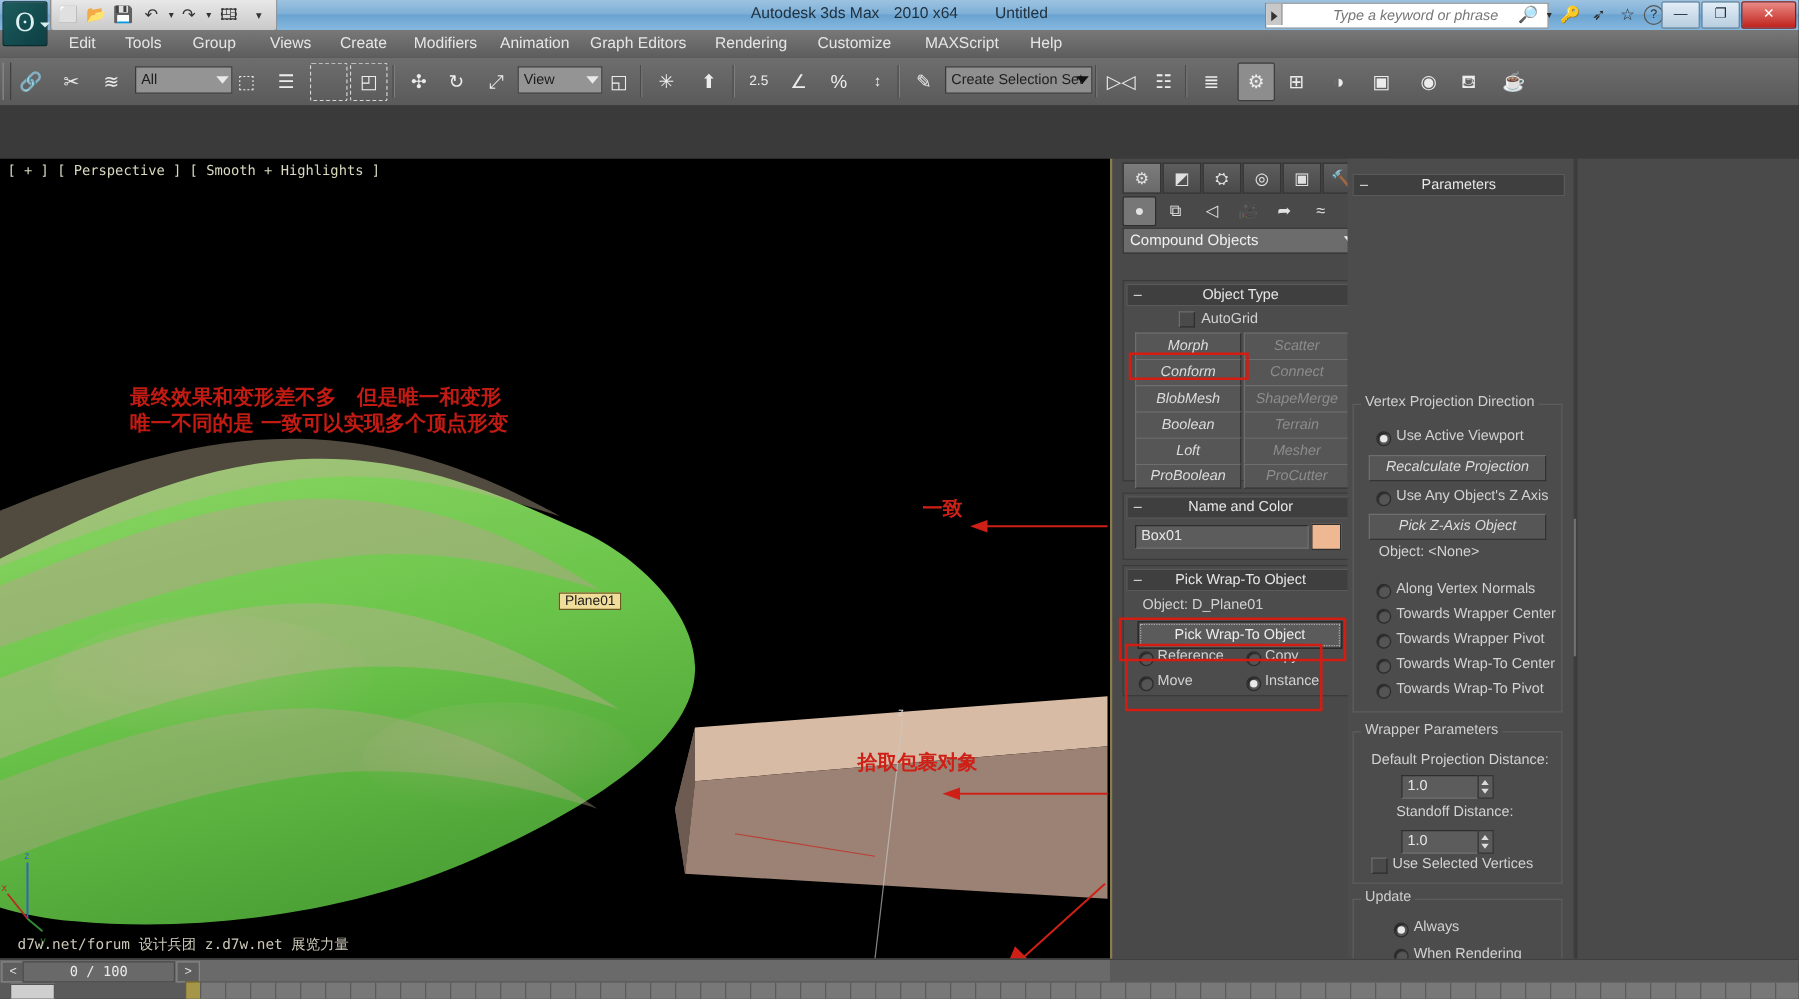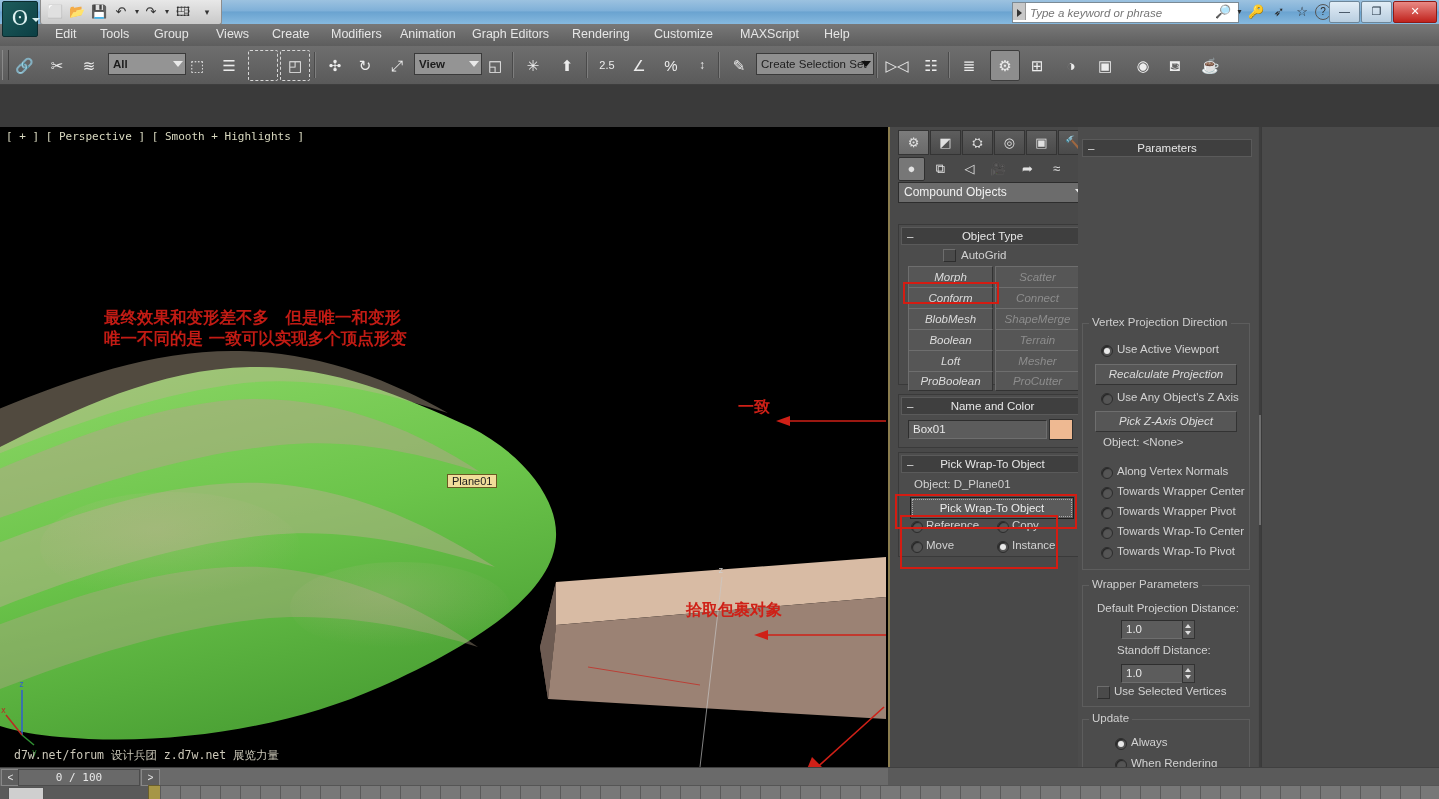--- a/index.html
+++ b/index.html
@@ -15,21 +15,21 @@
   .tb-logo-arrow{position:absolute;left:32px;top:18px;width:0;height:0;border-left:4px solid transparent;border-right:4px solid transparent;border-top:4px solid #d8eeee;z-index:13;}
   .qat{position:absolute;left:40px;top:0px;height:24px;width:180px;
     background:linear-gradient(to bottom,#e8e8e8,#c9c9c9);border:1px solid #8d8d8d;border-top:none;border-radius:0 0 3px 3px;}
   .qat .qi{position:absolute;top:2px;width:20px;height:20px;color:#333;font-size:13px;line-height:20px;text-align:center;}
   .tb-title{position:absolute;left:0;top:3px;width:1439px;text-align:center;color:#20313f;font-size:12.5px;}
   .tb-title span{margin:0 4px;}
   .searchwrap{position:absolute;right:200px;top:2px;width:225px;height:19px;background:#fff;border:1px solid #7b8a95;}
   .searchwrap .sarrow{position:absolute;left:0;top:0;width:12px;height:17px;background:#c8c8c8;border-right:1px solid #999;}
   .searchwrap .sarrow:after{content:"";position:absolute;left:4px;top:6px;border-top:4px solid transparent;border-bottom:4px solid transparent;border-left:5px solid #333;}
   .searchwrap input{position:absolute;left:15px;top:1px;width:205px;height:15px;border:none;outline:none;
-    font-style:italic;font-size:11.5px;color:#555;background:transparent;font-family:"Liberation Sans",sans-serif;}
+    font-style:italic;font-size:11.5px;color:#555;background:transparent;font-family:"Liberation Sans",sans-serif;text-align:center;}
   .tb-icons{position:absolute;right:98px;top:2px;height:19px;display:flex;align-items:center;gap:3px;}
   .tb-icons div{width:20px;height:19px;text-align:center;line-height:19px;font-size:13px;color:#2a2a2a;}
   .winbtns{position:absolute;right:2px;top:1px;display:flex;gap:1px;}
   .winbtns div{width:29px;height:20px;border:1px solid #6d8699;border-radius:2px;text-align:center;line-height:19px;font-size:11px;color:#203040;
     background:linear-gradient(to bottom,#e2edf6,#b9cee0);}
   .winbtns div.close{background:linear-gradient(to bottom,#e98a85,#c0221c);color:#fff;border-color:#8e1a16;width:42px;}
 
   
   .menubar{position:absolute;left:0;top:24px;width:1439px;height:22px;
     background:linear-gradient(to bottom,#787878,#5d5d5d);border-bottom:1px solid #454545;}
@@ -38,21 +38,21 @@
   
   .maintoolbar{position:absolute;left:0;top:46px;width:1439px;height:38px;
     background:linear-gradient(to bottom,#6e6e6e,#5a5a5a);border-bottom:1px solid #3e3e3e;}
   .grip{position:absolute;top:4px;width:5px;height:30px;border-left:1px solid #8a8a8a;border-right:1px solid #404040;}
   .tbtn{position:absolute;top:4px;width:28px;height:29px;border:1px solid transparent;border-radius:2px;
     color:#ececec;text-align:center;line-height:29px;font-size:15px;overflow:hidden;}
   .tbtn.on{background:#8d8d8d;border:1px solid #3d3d3d;}
   .tsep{position:absolute;top:6px;width:1px;height:26px;background:#4a4a4a;border-right:1px solid #7e7e7e;}
   .tcombo{position:absolute;top:7px;height:20px;background:#6d6d6d;border:1px solid #3a3a3a;color:#ececec;font-size:11.5px;line-height:20px;padding-left:4px;}
   .tcombo .car{position:absolute;right:2px;top:7px;border-left:5px solid transparent;border-right:5px solid transparent;border-top:6px solid #e9e9e9;}
-  .tcombo.light{background:#949494;color:#1c1c1c;font-weight:bold;}
+  .tcombo.light{background:#949494;color:#1c1c1c;}
 
   
   .ribbon{position:absolute;left:0;top:84px;width:1439px;height:38px;background:#3f3f3f;border-bottom:1px solid #2b2b2b;}
   .rtab{position:absolute;top:2px;height:18px;line-height:18px;font-size:12.5px;color:#e3e3e3;text-align:center;}
   .rtab.sel{background:linear-gradient(to bottom,#fdfdfd,#d6d6d6);color:#1a1a1a;border:1px solid #9a9a9a;border-bottom:none;border-radius:3px 3px 0 0;}
   .rsub{position:absolute;top:21px;height:16px;line-height:16px;font-size:12px;padding:0 8px;
     background:linear-gradient(to bottom,#fdfdfd,#d2d2d2);color:#1a1a1a;border:1px solid #9a9a9a;border-radius:2px 2px 0 0;}
   .rbar{position:absolute;left:0;top:37px;width:1439px;height:1px;background:#8a7c4e;}
   .rmin{position:absolute;top:3px;width:22px;height:14px;background:#5a5a5a;border:1px solid #767676;border-radius:3px;}
   .rmin:after{content:"";position:absolute;left:6px;top:5px;border-left:5px solid transparent;border-right:5px solid transparent;border-top:5px solid #d8d8d8;}
@@ -131,20 +131,25 @@
       <div class="qi" style="left:26px">📂</div>
       <div class="qi" style="left:48px">💾</div>
       <div class="qi" style="left:70px">↶</div>
       <div class="qi" style="left:86px;font-size:8px">▾</div>
       <div class="qi" style="left:100px">↷</div>
       <div class="qi" style="left:116px;font-size:8px">▾</div>
       <div class="qi" style="left:132px">🖽</div>
       <div class="qi" style="left:156px;font-size:9px">▾</div>
     </div>
 
+    <div class="tb-title">
+      <span>Autodesk 3ds Max</span>
+      <span>2010 x64</span>
+      <span style="margin-left:22px">Untitled</span>
+    </div>
 
     <div class="searchwrap">
       <div class="sarrow"></div>
       <input placeholder="Type a keyword or phrase" style="">
     </div>
     <div class="tb-icons">
       <div>🔎</div>
       <div style="width:7px;font-size:8px">▾</div>
       <div>🔑</div>
       <div>➶</div>

